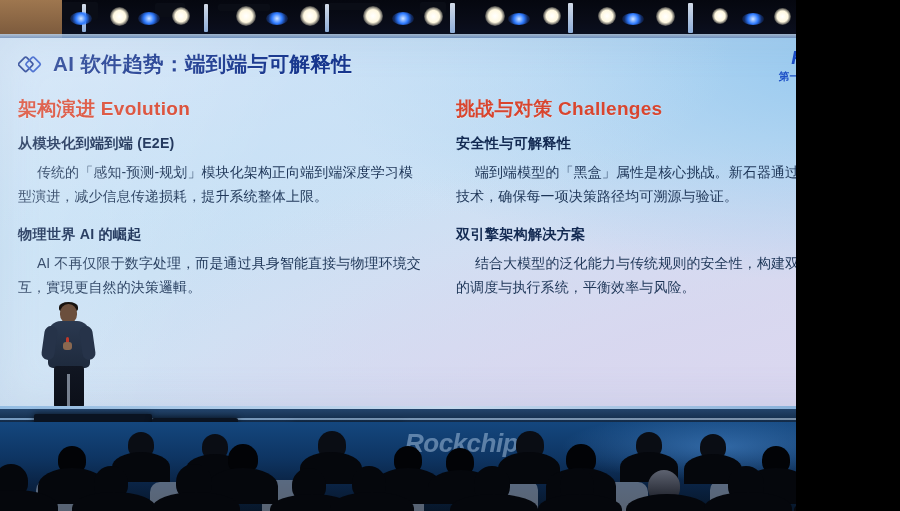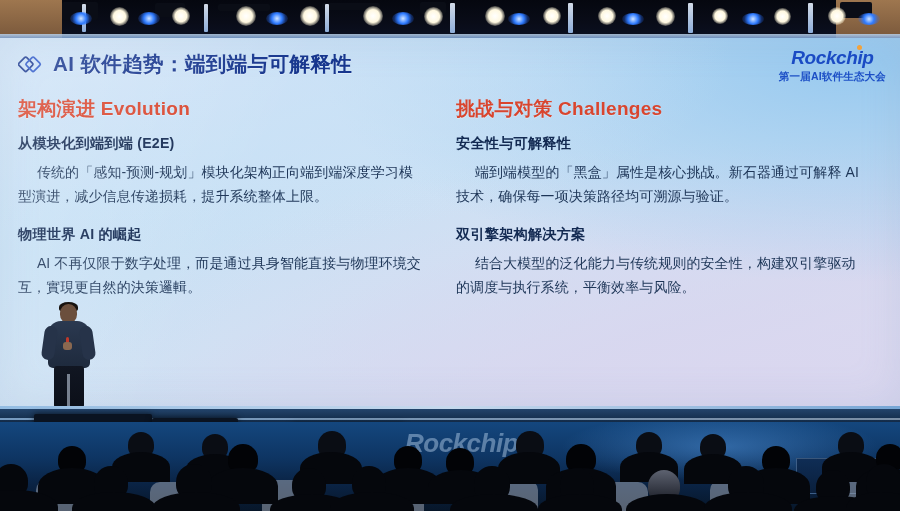--- a/index.html
+++ b/index.html
@@ -1,19 +1,19 @@
 <!DOCTYPE html>
 <html><head>
 <meta charset="utf-8">
 <style>
   html,body{margin:0;padding:0;background:#000;}
   body{width:900px;height:511px;overflow:hidden;
        font-family:"Liberation Sans","DejaVu Sans",sans-serif;}
 
-  #stage{position:relative;width:900px;height:511px;overflow:hidden;background:#14b8a6;}
+  #stage{position:relative;width:796px;height:511px;overflow:hidden;background:#14b8a6;}
 
   
   .ceiling{position:absolute;left:0;top:0;width:900px;height:38px;
            background:linear-gradient(180deg,#05070f 0%,#090c18 60%,#0b1022 100%);overflow:hidden;}
   .ceil-edge{position:absolute;left:0;bottom:0;width:900px;height:4px;
              background:linear-gradient(180deg,#bcd2ea,#7fa6d8);opacity:.85;}
   .spot{position:absolute;border-radius:50%;
         background:radial-gradient(circle,#ffffff 0%,#fff8e0 45%,rgba(255,245,210,.25) 70%,rgba(255,245,210,0) 100%);
         filter:blur(.4px);}
   .bspot{position:absolute;border-radius:50%;

